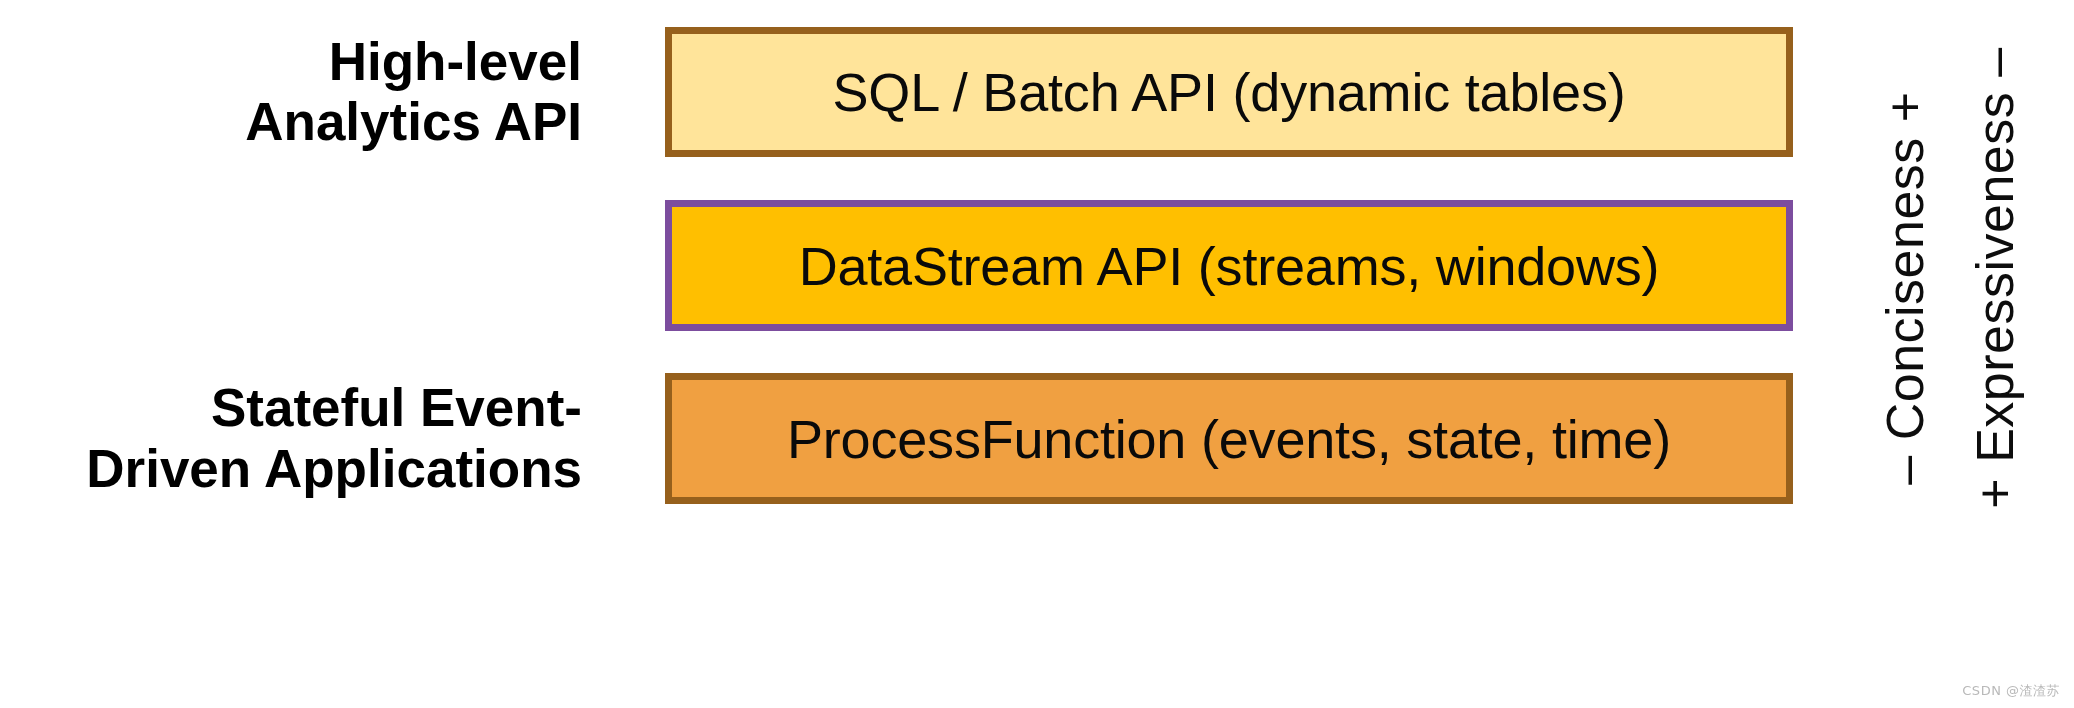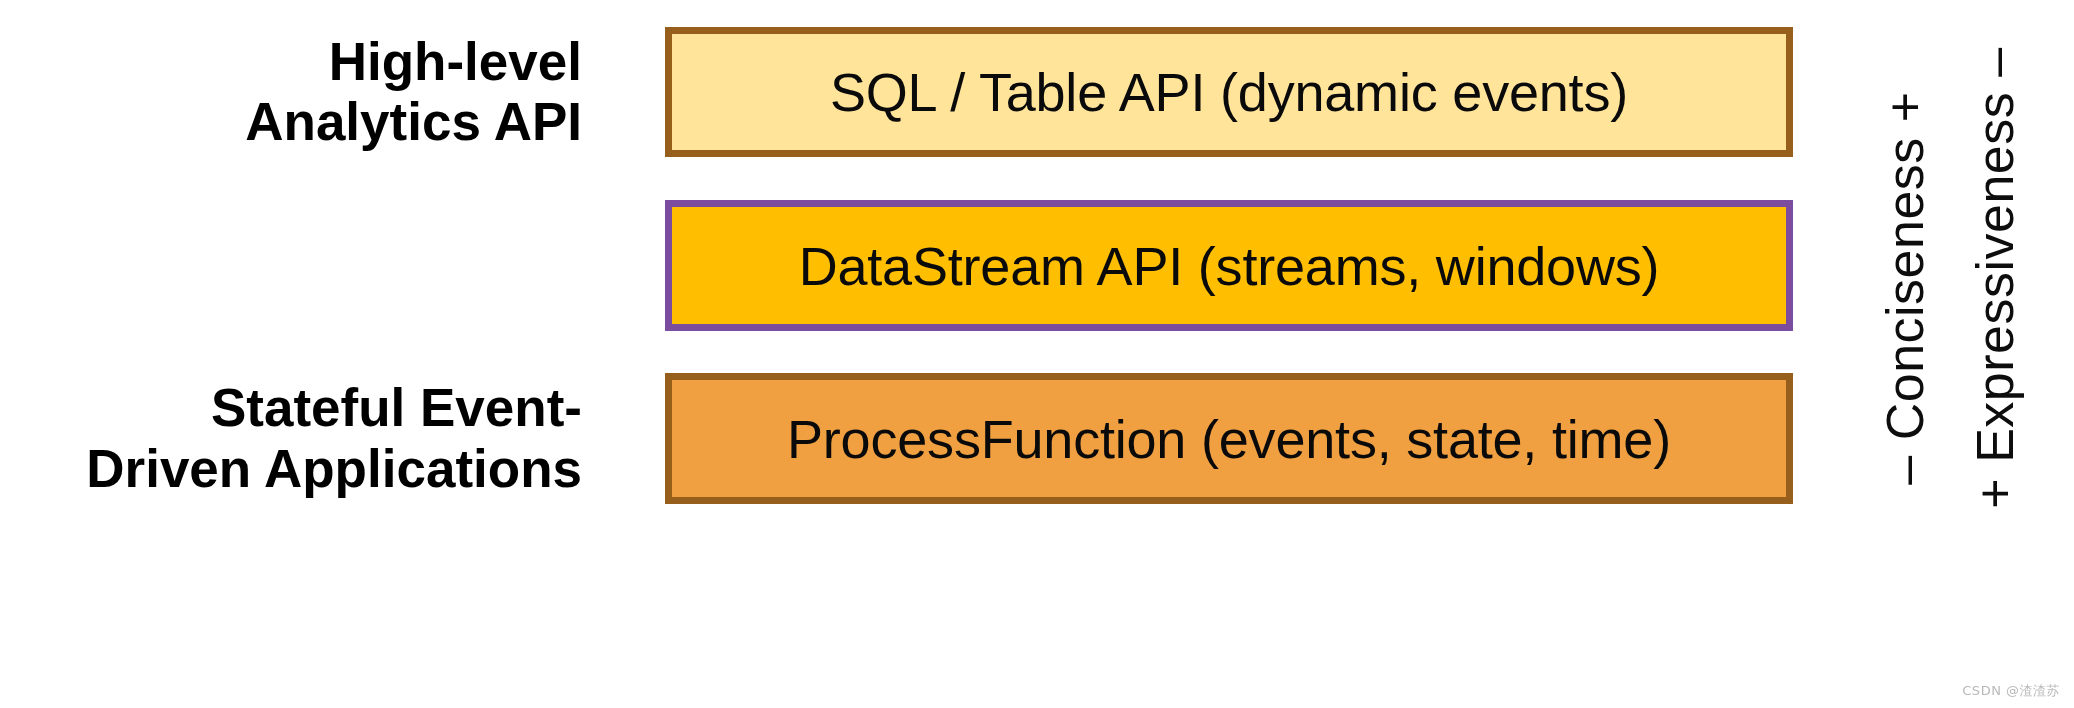--- a/index.html
+++ b/index.html
@@ -152,21 +152,21 @@
 
 
     <div class="label-slot" style="top:364px; height:149px;">
       <div class="ltext" style="white-space: pre-line;">Stateful Event-
 Driven Applications</div>
     </div>
 
   </div>
 
   <div class="box" id="box-sql">
-    <span class="box-label">SQL / Table API (dynamic events)</span>
+    <span class="box-label">SQL / Batch API (dynamic tables)</span>
   </div>
 
   <div class="box" id="box-datastream">
     <span class="box-label">DataStream API (streams, windows)</span>
   </div>
 
   <div class="box" id="box-processfunction">
     <span class="box-label">ProcessFunction (events, state, time)</span>
   </div>
 

